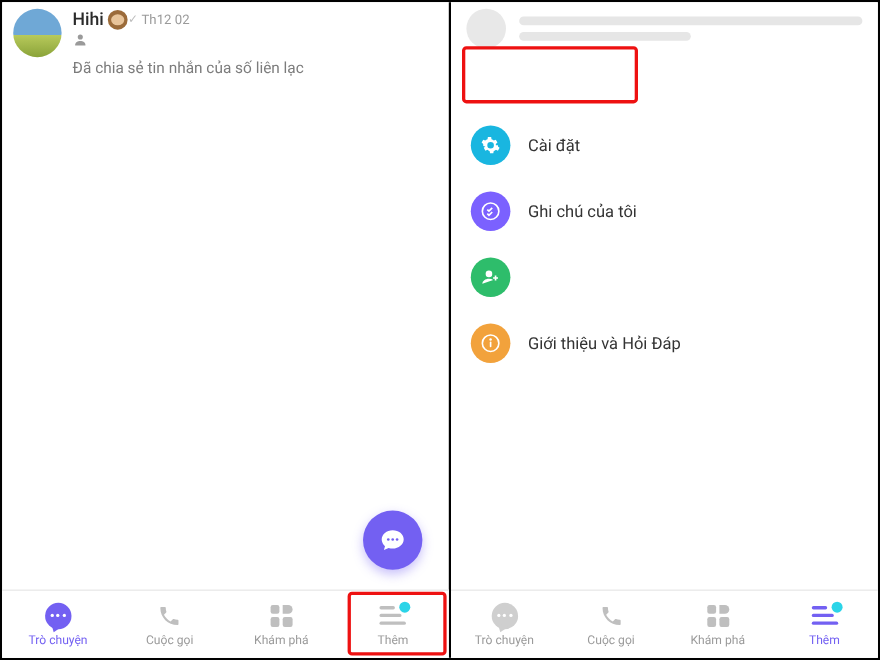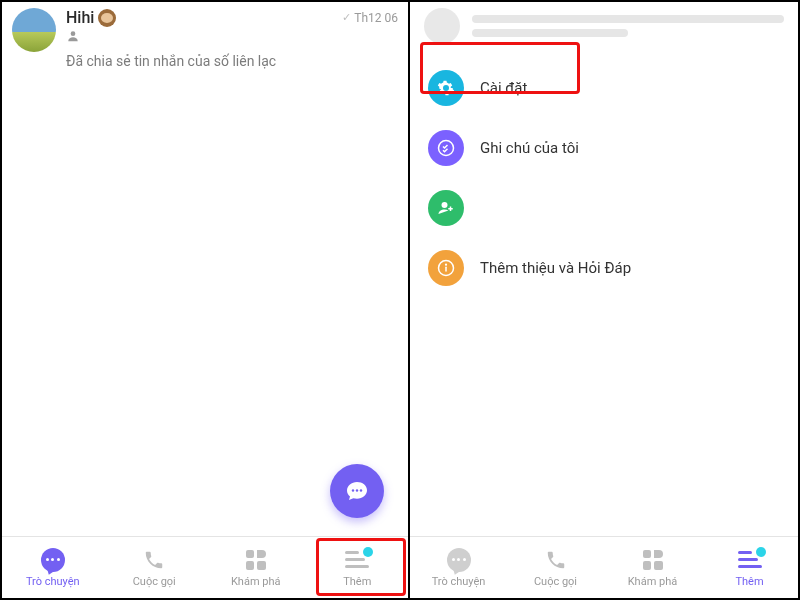--- a/index.html
+++ b/index.html
@@ -18,40 +18,39 @@
     background: #fff;
   }
   .pane {
     height: 100%;
     position: relative;
     display: flex;
     flex-direction: column;
     background: #fff;
   }
   .pane-left { width: 408px; border-right: 2px solid #000; }
-  .pane-right { flex: 1; }
+  .pane-right { flex: 1; gap: 44px; }
 
   
   .chat-item {
     display: flex;
     padding: 6px 10px 4px 10px;
     gap: 10px;
   }
   .avatar {
     width: 44px; height: 44px; border-radius: 50%;
     flex-shrink: 0;
     background: linear-gradient(to bottom, #6fa8d6 0%, #6fa8d6 55%, #b7c95a 55%, #8aa339 100%);
     position: relative;
     overflow: hidden;
   }
   .chat-body { flex: 1; min-width: 0; }
   .chat-head {
     display: flex;
     align-items: center;
-    justify-content: space-between;
   }
   .chat-name {
     font-size: 16px;
     font-weight: 500;
     color: #2a2a2a;
     display: flex;
     align-items: center;
     gap: 4px;
   }
   .monkey {
@@ -258,21 +257,21 @@
     <div class="chat-item">
       <div class="avatar"></div>
       <div class="chat-body">
         <div class="chat-head">
           <div class="chat-name">
             <span>Hihi</span>
             <span class="monkey"></span>
           </div>
           <div class="chat-time">
             <span class="check">✓</span>
-            <span>Th12 06</span>
+            <span>Th12 02</span>
           </div>
         </div>
         <div class="chat-preview">
           <span class="preview-icon">
             <svg viewBox="0 0 24 24" width="14" height="14" fill="currentColor">
                 <circle cx="12" cy="8" r="4"></circle>
                 <path d="M4 20c0-4 4-6 8-6s8 2 8 6v1H4z"></path>
               </svg>
           </span>
           <span>Đã chia sẻ tin nhắn của số liên lạc</span>
@@ -373,21 +372,21 @@
         </div>
       </div>
       <div class="menu-item">
         <div class="mi-icon ic-orange">
           <svg viewBox="0 0 24 24">
               <circle cx="12" cy="12" r="10" fill="none" stroke="#fff" stroke-width="2"></circle>
               <circle cx="12" cy="7.5" r="1.5"></circle>
               <rect x="11" y="10" width="2" height="7" rx="1"></rect>
             </svg>
         </div>
-        <span>Thêm thiệu và Hỏi Đáp</span>
+        <span>Giới thiệu và Hỏi Đáp</span>
       </div>
     </div>
 
     <div class="red-box-menu"></div>
 
     <div class="nav">
       <div class="nav-item">
         <div class="nav-ico">
           <div class="nav-chat">
               <div class="nav-chat-dots">

